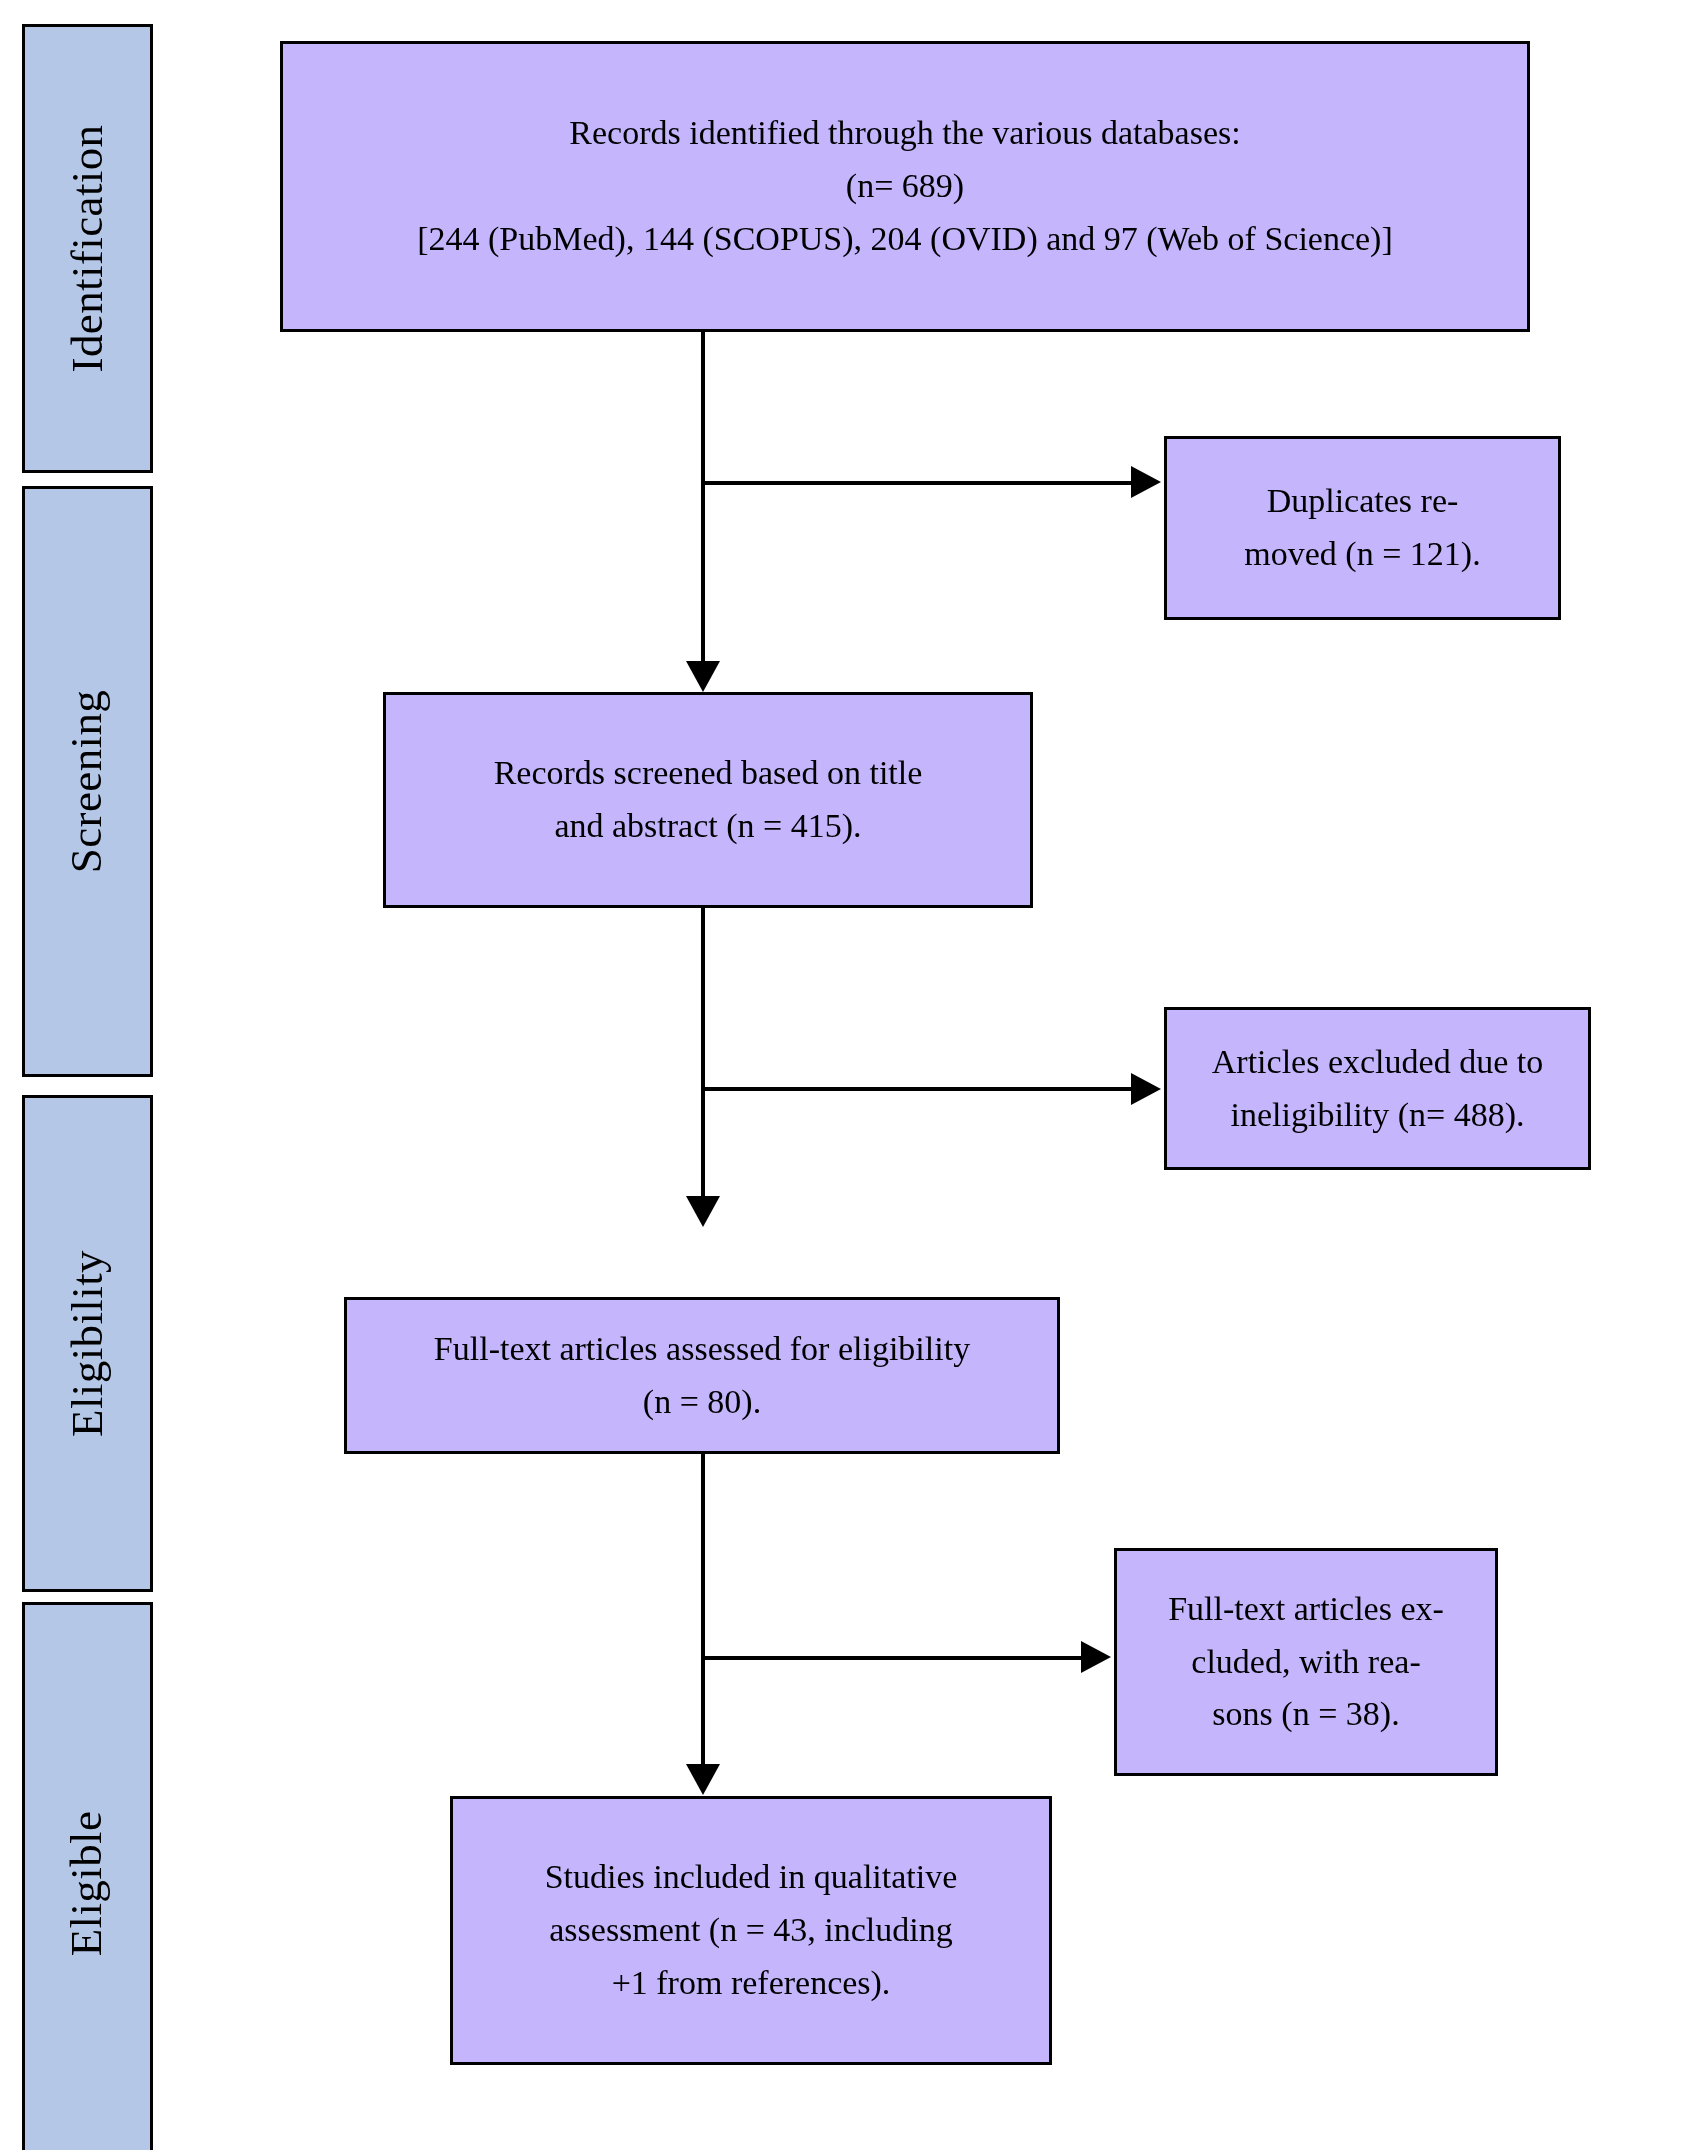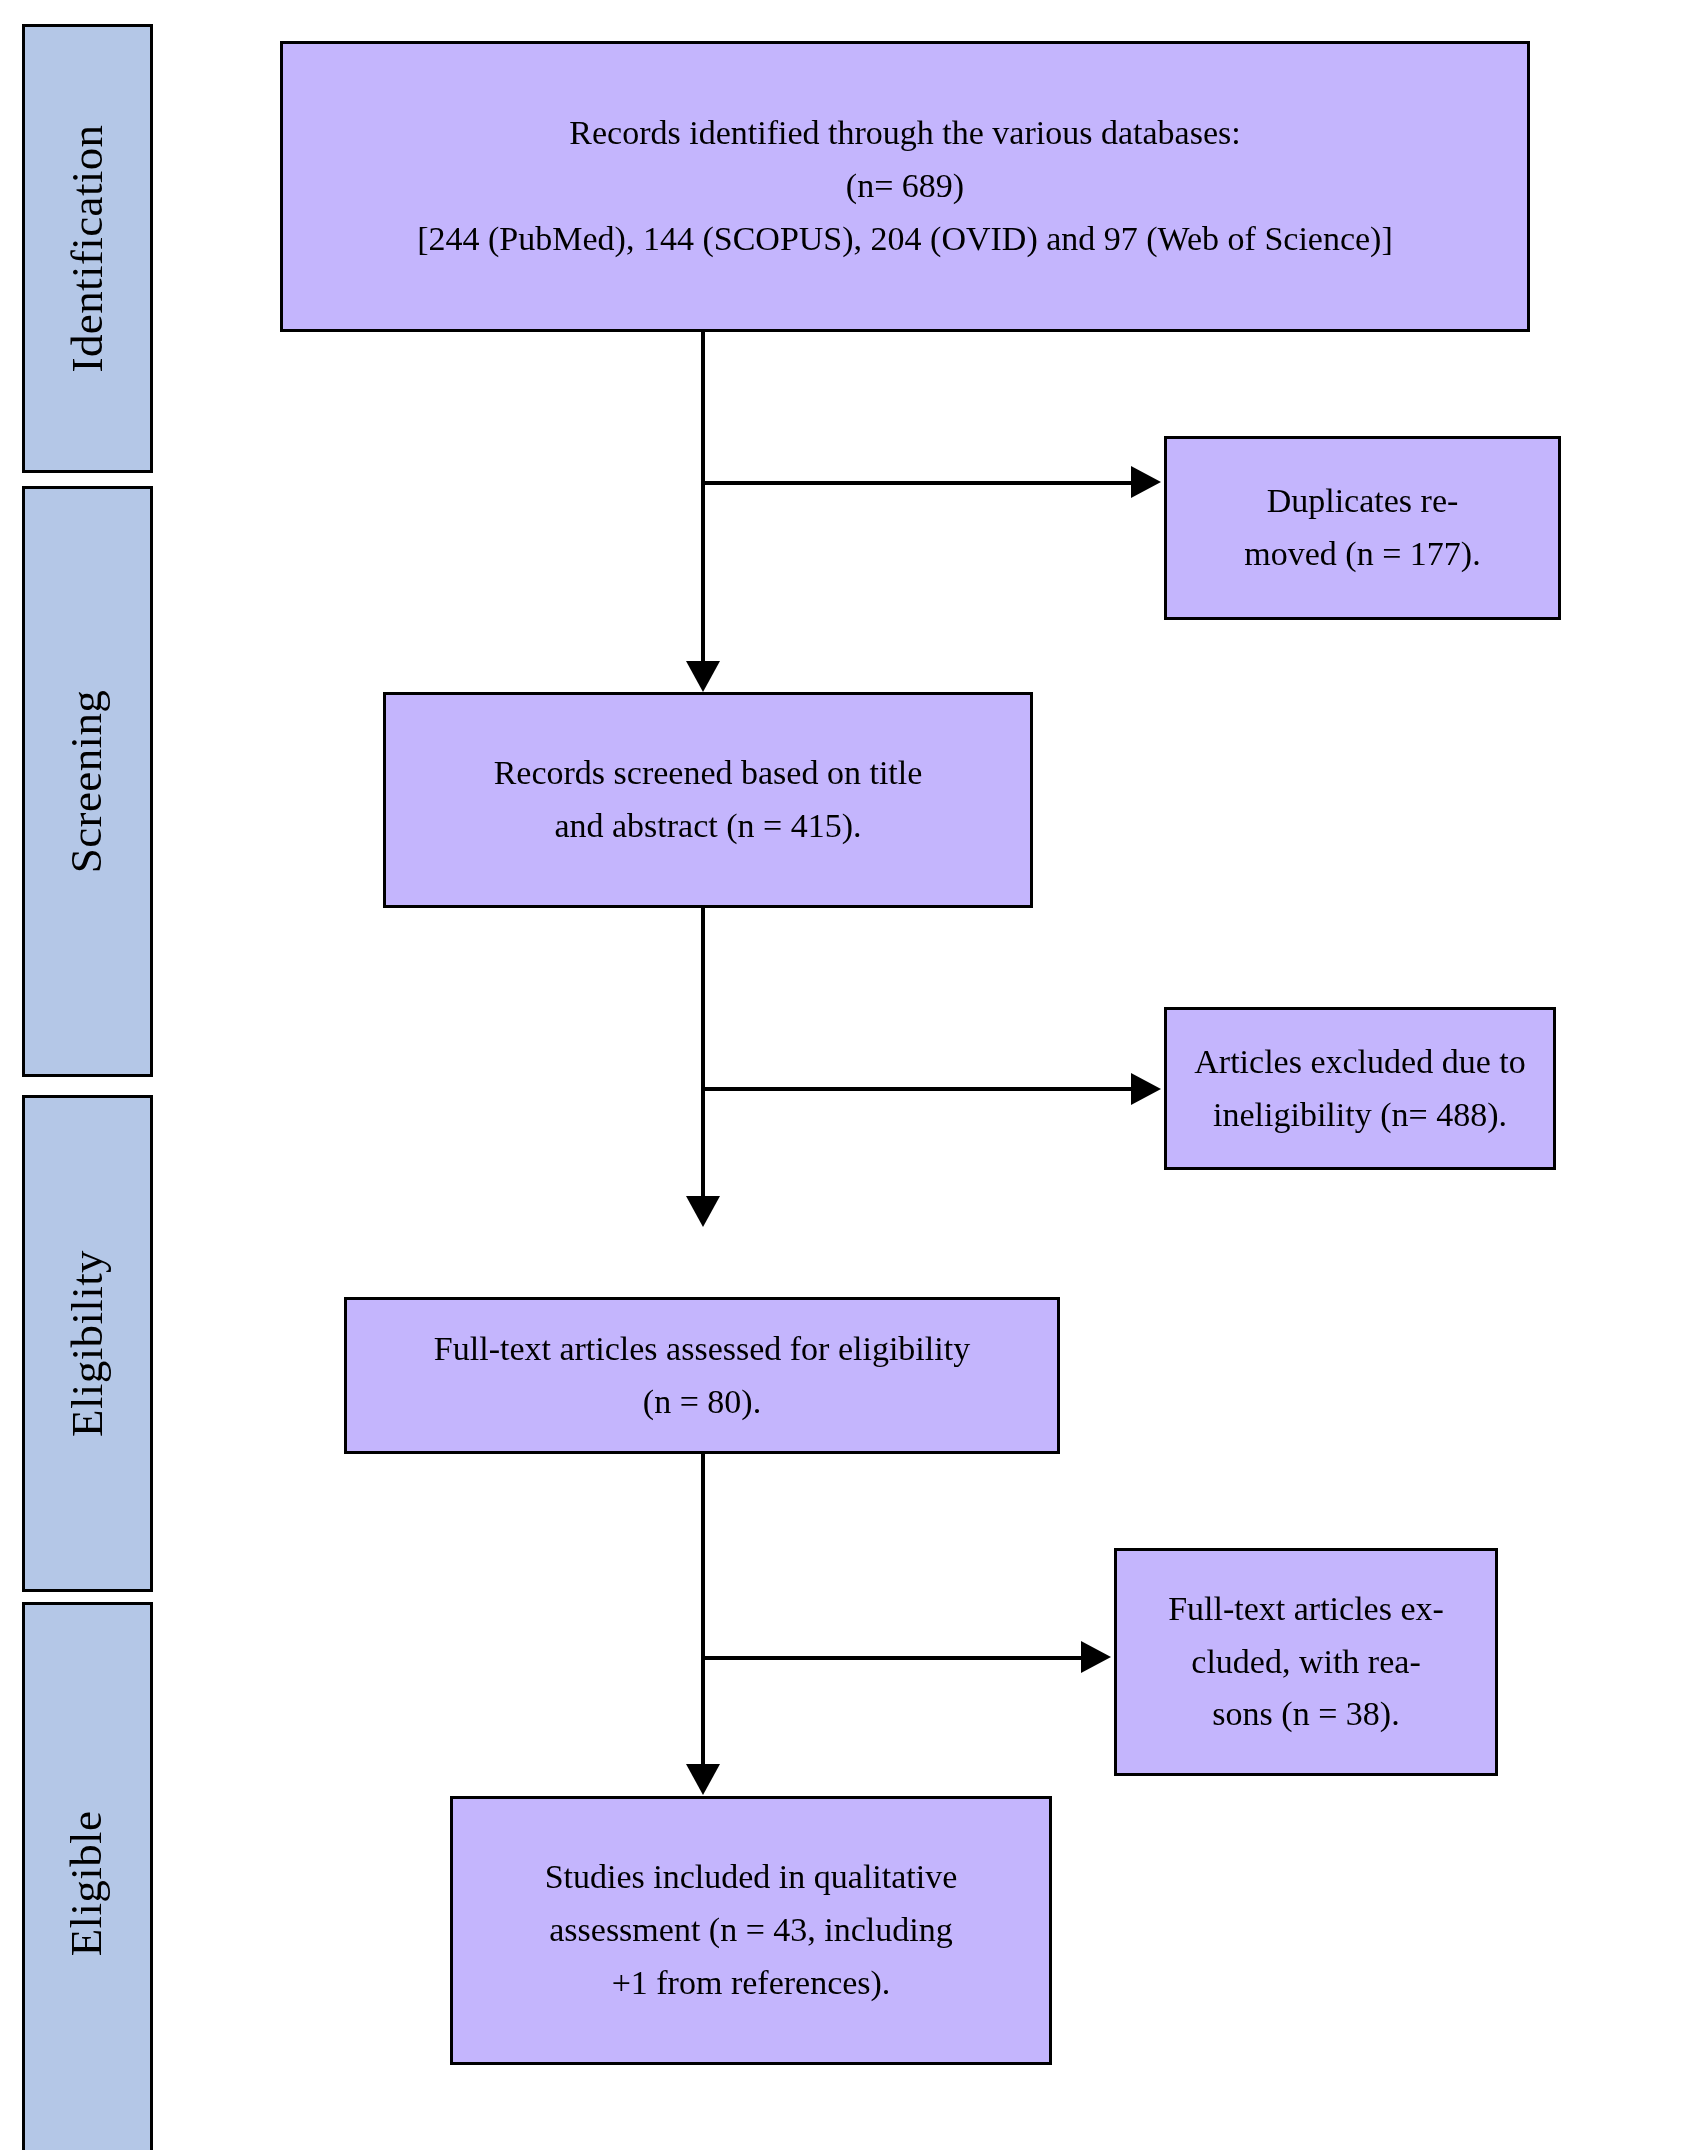--- a/index.html
+++ b/index.html
@@ -78,29 +78,29 @@
   </div>
 
   <div class="node" style="left:280px;top:41px;width:1250px;height:291px;">
     <span class="txt">Records identified through the various databases:
 (n= 689)
 [244 (PubMed), 144 (SCOPUS), 204 (OVID) and 97 (Web of Science)]</span>
   </div>
 
   <div class="node" style="left:1164px;top:436px;width:397px;height:184px;">
     <span class="txt">Duplicates re-
-moved (n = 177).</span>
+moved (n = 121).</span>
   </div>
 
   <div class="node" style="left:383px;top:692px;width:650px;height:216px;">
     <span class="txt">Records screened based on title
 and abstract (n = 415).</span>
   </div>
 
-  <div class="node" style="left:1164px;top:1007px;width:392px;height:163px;">
+  <div class="node" style="left:1164px;top:1007px;width:427px;height:163px;">
     <span class="txt">Articles excluded due to
 ineligibility (n= 488).</span>
   </div>
 
   <div class="node" style="left:344px;top:1297px;width:716px;height:157px;">
     <span class="txt">Full-text articles assessed for eligibility
 (n = 80).</span>
   </div>
 
   <div class="node" style="left:1114px;top:1536px;width:384px;height:228px;margin-top:12px;">

